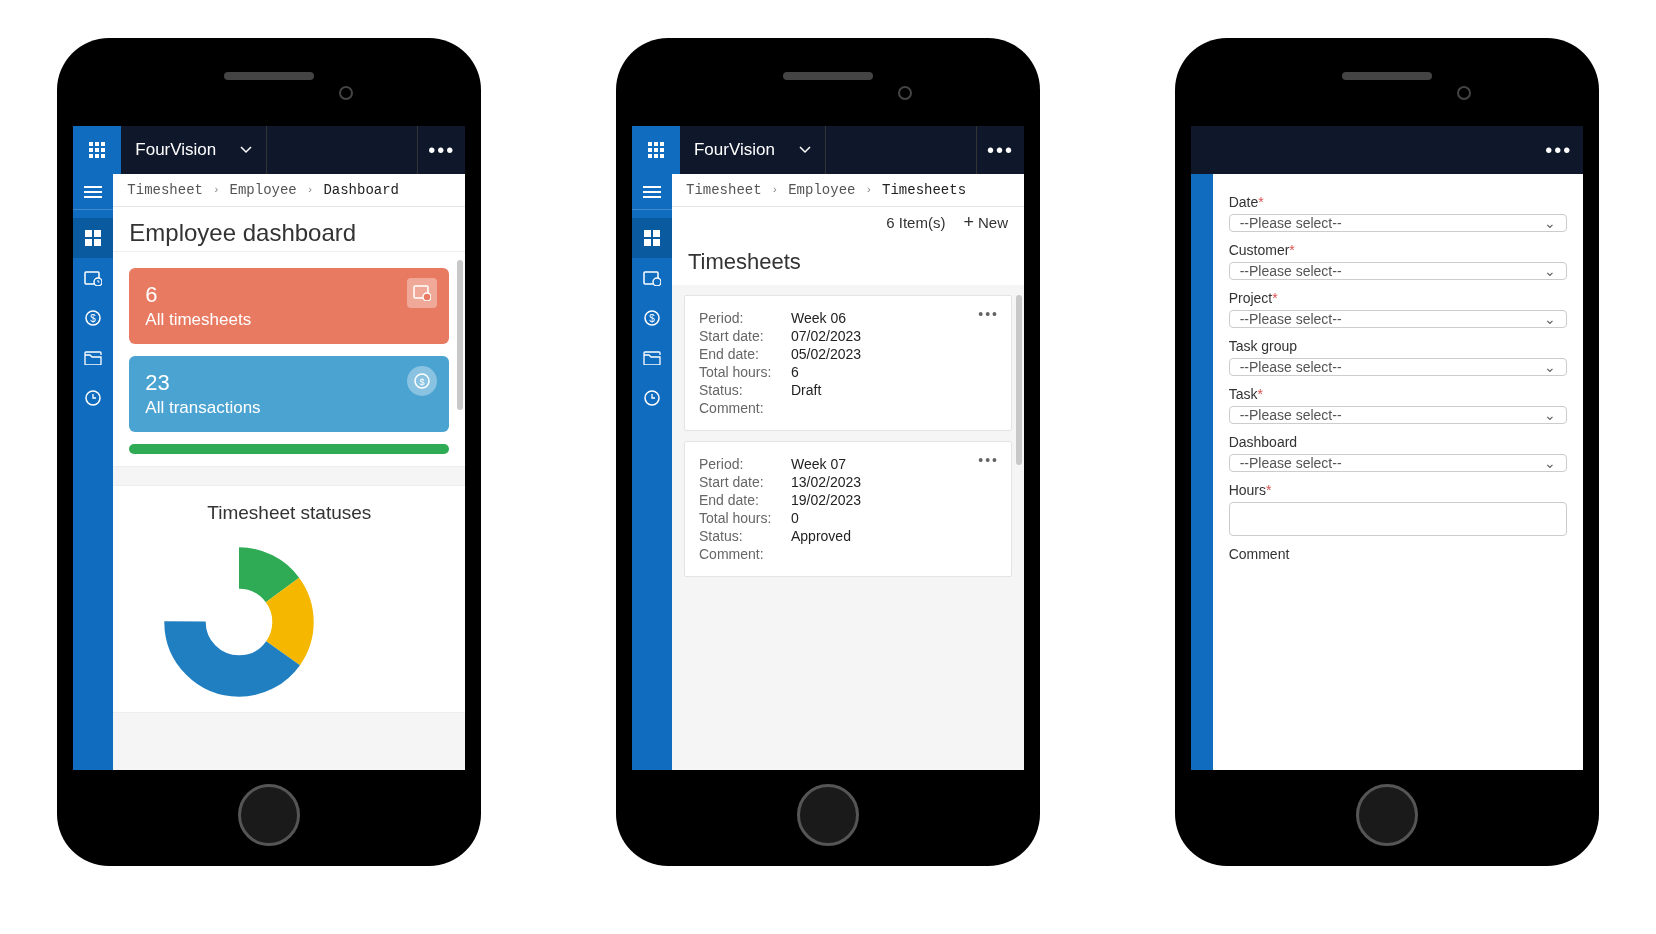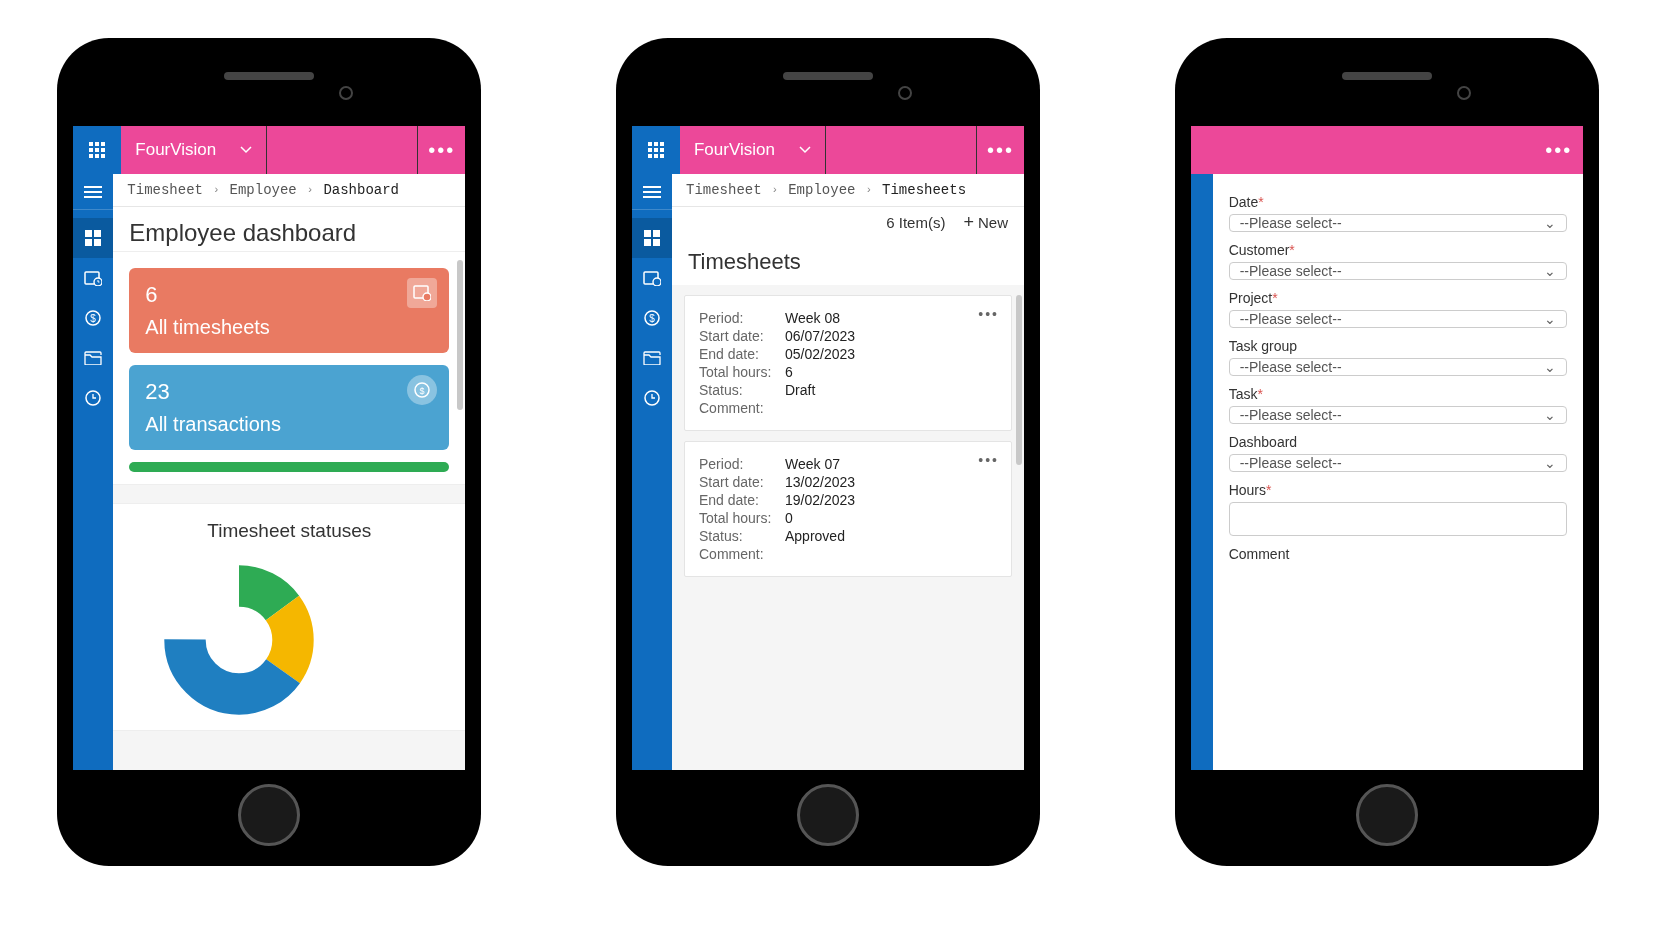--- a/index.html
+++ b/index.html
@@ -60,21 +60,21 @@
     right: 14px;
     bottom: 94px;
     background: #fff;
     overflow: hidden;
   }
   
   .topbar {
     display: flex;
     align-items: center;
     height: 48px;
-    background: #ec4899;
+    background: #0f172a;
     color: #fff;
   }
   .waffle {
     width: 48px;
     height: 48px;
     display: flex;
     align-items: center;
     justify-content: center;
     background: #0f6cbf;
   }
@@ -159,21 +159,21 @@
   
   .tilewrap { background: #fff; margin: 0; padding: 16px 16px 0; border: 1px solid #eee; border-left: none; border-right: none; }
   .tile {
     border-radius: 6px;
     padding: 14px 16px;
     color: #fff;
     margin-bottom: 12px;
     position: relative;
   }
   .tile-num { font-size: 22px; font-weight: 400; }
-  .tile-lab { font-size: 20px; margin-top: 8px; }
+  .tile-lab { font-size: 17px; margin-top: 2px; }
   .tile-icon {
     position: absolute;
     top: 10px;
     right: 12px;
     width: 30px;
     height: 30px;
     background: rgba(255,255,255,0.35);
     border-radius: 4px;
     display: flex;
     align-items: center;
@@ -192,21 +192,21 @@
     background: #fff;
     margin: 10px 12px;
     border: 1px solid #e4e4e4;
     border-radius: 2px;
     padding: 12px 14px;
     position: relative;
     font-size: 14px;
     color: #444;
   }
   .card .cdots { position: absolute; top: 10px; right: 12px; color: #666; letter-spacing: 2px; cursor: pointer; }
-  .kv { display: flex; gap: 0; margin: 2px 0; }
+  .kv { display: flex; gap: 6px; margin: 2px 0; }
   .kv .k { color: #666; min-width: 86px; }
   .kv .v { color: #222; }
   .scrollhint {
     position: absolute;
     right: 2px;
     top: 120px;
     width: 6px;
     height: 180px;
     background: #c8c8c8;
     border-radius: 3px;
@@ -469,25 +469,25 @@
             <span>New</span>
           </span>
         </div>
         <div class="h2">Timesheets</div>
         <div class="content" style="position:relative;">
           <div class="scrollhint" style="top:10px; height:170px;"></div>
           <div class="card">
             <div class="cdots">•••</div>
             <div class="kv">
                 <span class="k">Period:</span>
-                <span class="v">Week 08</span>
+                <span class="v">Week 06</span>
               </div>
             <div class="kv">
                 <span class="k">Start date:</span>
-                <span class="v">06/07/2023</span>
+                <span class="v">07/02/2023</span>
               </div>
             <div class="kv">
                 <span class="k">End date:</span>
                 <span class="v">05/02/2023</span>
               </div>
             <div class="kv">
                 <span class="k">Total hours:</span>
                 <span class="v">6</span>
               </div>
             <div class="kv">

